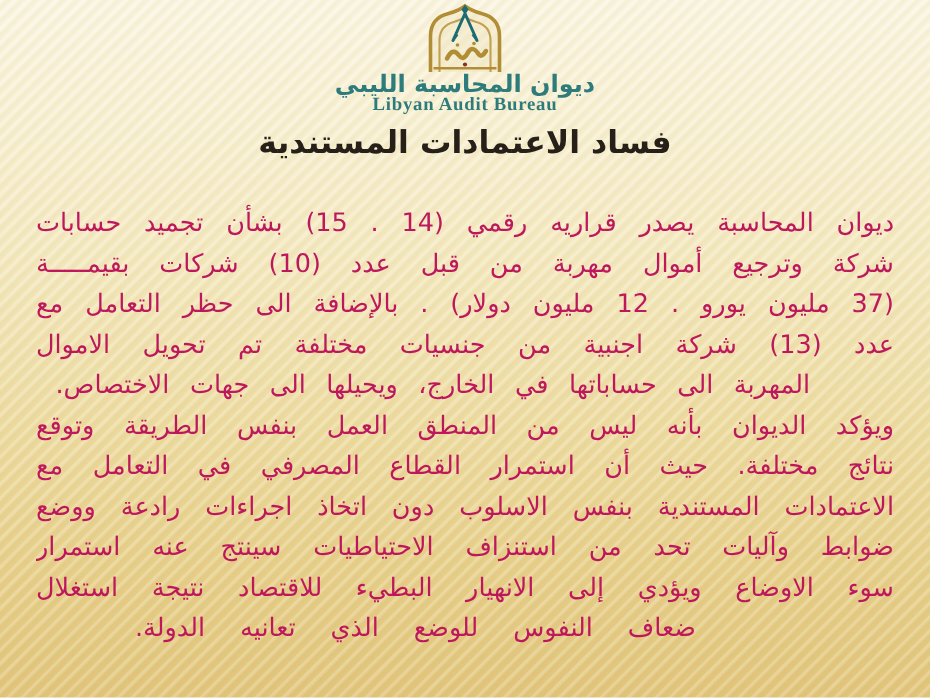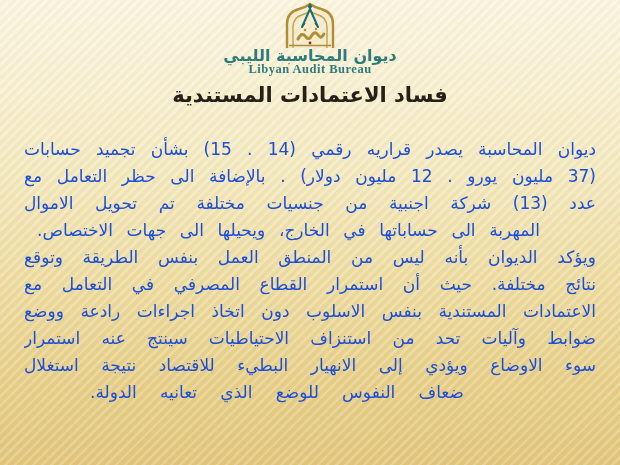--- a/index.html
+++ b/index.html
@@ -53,21 +53,21 @@
     font-size: 21px;
     font-weight: bold;
     color: #262019;
     line-height: 26px;
   }
 
   
   .body-text {
     position: absolute;
     left: 24px; right: 24px; top: 136px;
-    color: #1d4ed8;
+    color: #be185d;
     font-size: 17px;
   }
   .para { margin: 0; }
   .para + .para { }
   .line {
     direction: rtl;
     text-align: justify;
     text-align-last: justify;
     line-height: 27px;
     height: 27px;
@@ -101,20 +101,21 @@
     </svg>
     <div class="logo-ar">ديوان المحاسبة الليبي</div>
     <div class="logo-en">Libyan Audit Bureau</div>
   </div>
 
   <div class="slide-title">فساد الاعتمادات المستندية</div>
 
   <div class="body-text">
     <div class="para">
       <div class="line">ديوان المحاسبة يصدر قراريه رقمي (14 . 15) بشأن تجميد حسابات</div>
+      <div class="line">شركة وترجيع أموال مهربة من قبل عدد (10) شركات بقيمـــــة</div>
       <div class="line">(37 مليون يورو . 12 مليون دولار) . بالإضافة الى حظر التعامل مع</div>
       <div class="line">عدد (13) شركة اجنبية من جنسيات مختلفة تم تحويل الاموال</div>
       <div class="line p1-last">المهربة الى حساباتها في الخارج، ويحيلها الى جهات الاختصاص.</div>
     </div>
     <div class="para">
       <div class="line">ويؤكد الديوان بأنه ليس من المنطق العمل بنفس الطريقة وتوقع</div>
       <div class="line">نتائج مختلفة. حيث أن استمرار القطاع المصرفي في التعامل مع</div>
       <div class="line">الاعتمادات المستندية بنفس الاسلوب دون اتخاذ اجراءات رادعة ووضع</div>
       <div class="line">ضوابط وآليات تحد من استنزاف الاحتياطيات سينتج عنه استمرار</div>
       <div class="line">سوء الاوضاع ويؤدي إلى الانهيار البطيء للاقتصاد نتيجة استغلال</div>

